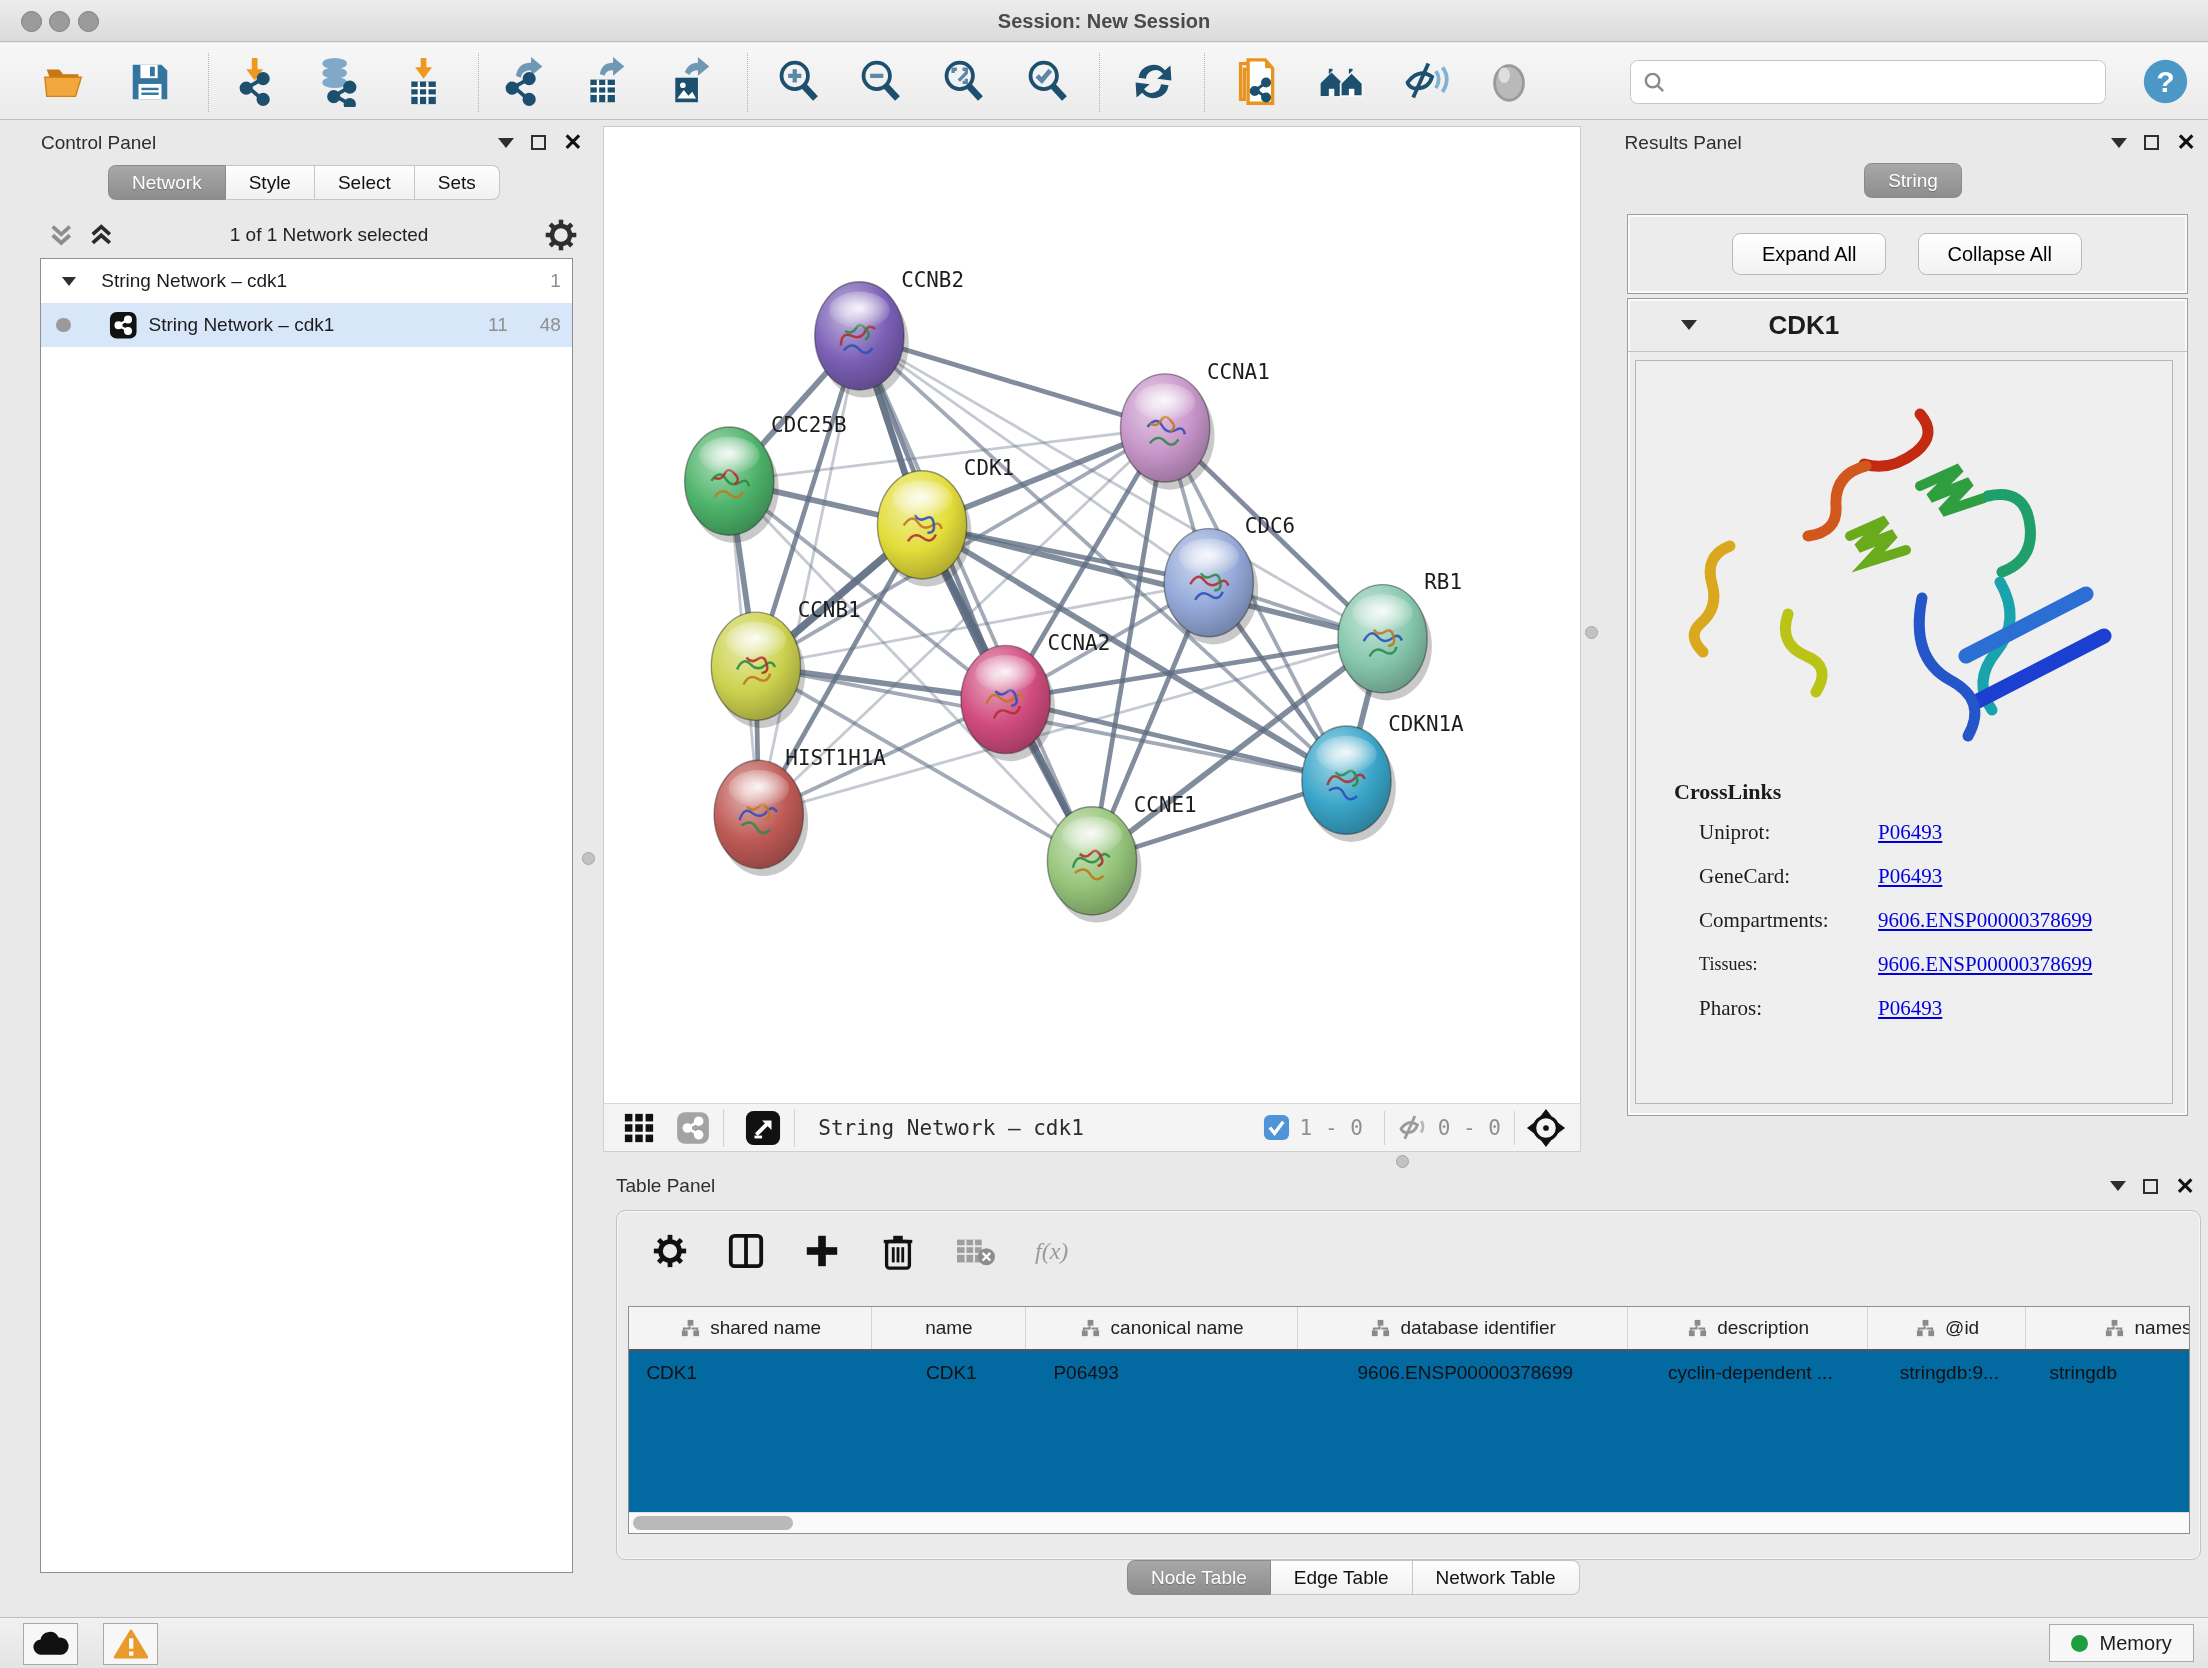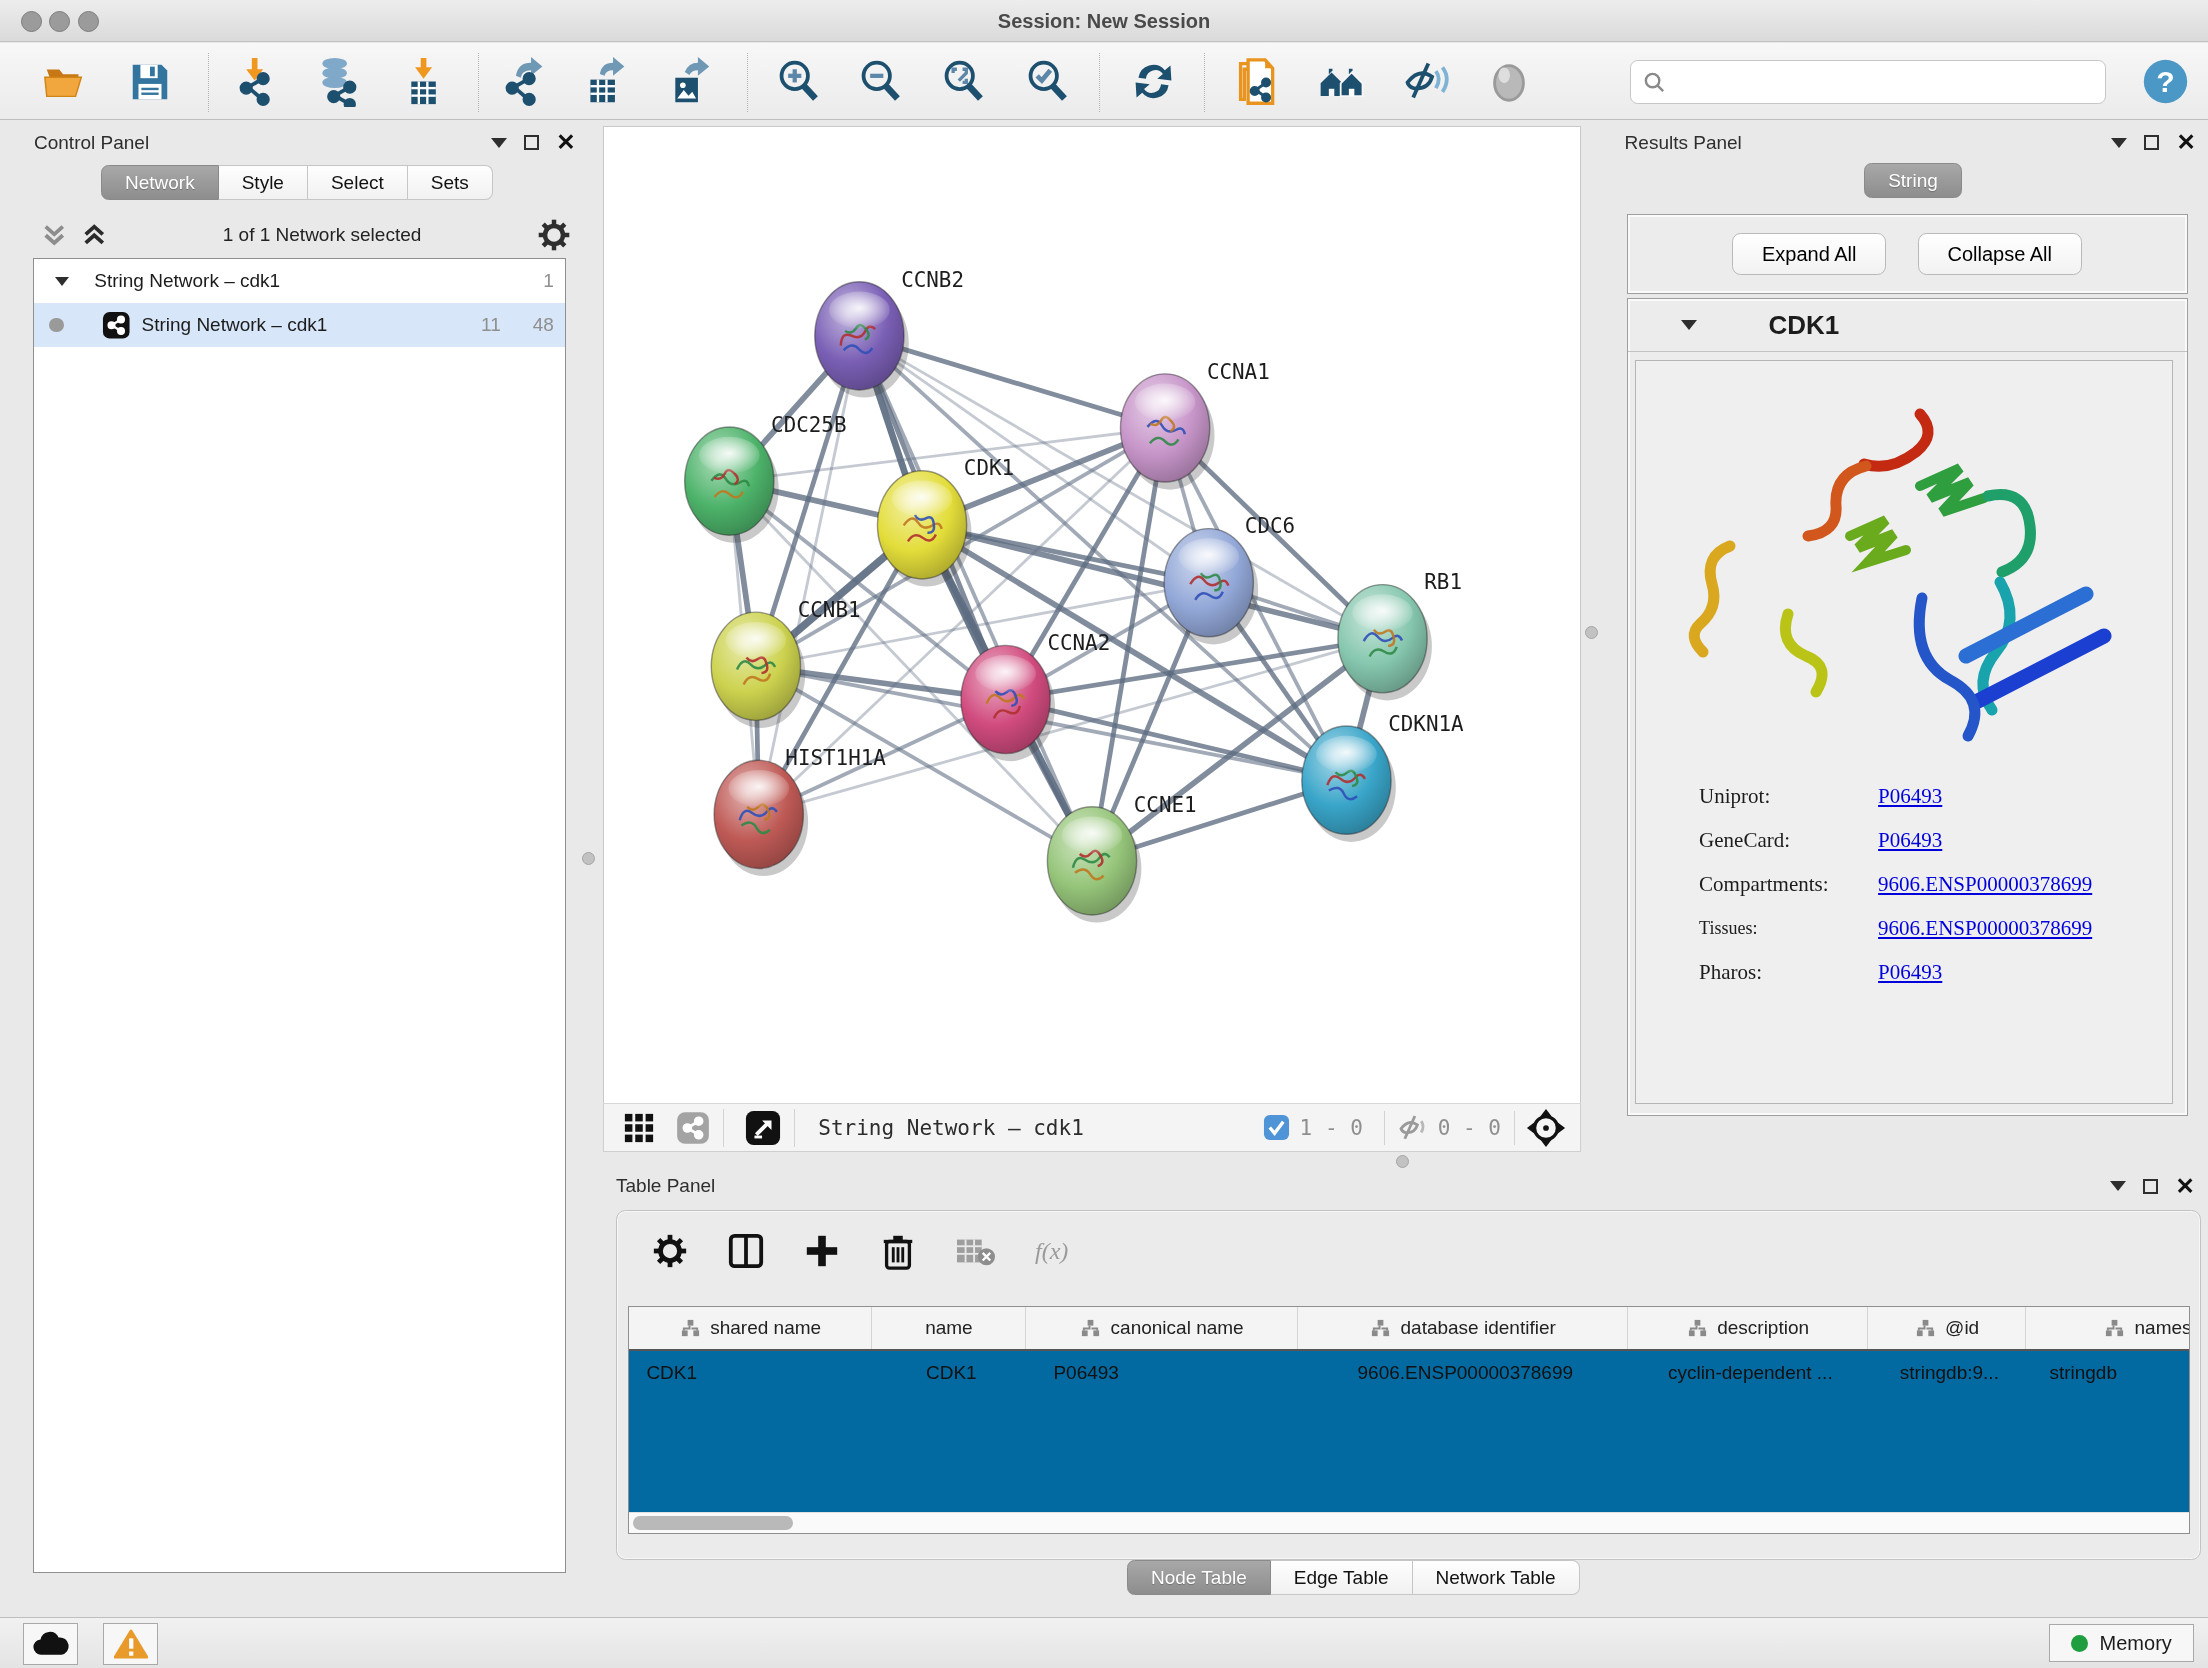--- a/index.html
+++ b/index.html
@@ -284,21 +284,21 @@
     <input type="text" placeholder="" style="">
   </div>
   <div class="tb-btn" style="left:2140px">
     <svg width="49" height="49" viewBox="0 0 52 52">
       <circle cx="26" cy="26" r="23" fill="#4b97c6"></circle>
       <text x="26" y="37" text-anchor="middle" font-size="32" font-weight="bold" fill="#fff" font-family="Liberation Sans, sans-serif">?</text>
     </svg>
   </div>
 </div>
 
-<div class="abs" style="left:19px; top:124px; width:566px; height:1484px">
+<div class="abs" style="left:26px; top:124px; width:566px; height:1484px">
   <div style="display:flex; justify-content:space-between; align-items:center; padding:7.6px 9.5px 0 15px">
     <span class="panel-title">Control Panel</span>
     <span class="win-ctl">
       <span class="tri-down"></span>
       <span class="float-box"></span>
       <span class="close-x">✕</span>
     </span>
   </div>
   <div class="seg" style="margin:11.4px 0 0 82px">
     <span class="tab active">Network</span>
@@ -658,20 +658,21 @@
           <path d="M180 150 l36 -16 -28 28 36 -14 -26 28 38 -12" stroke="#6aaa1d" stroke-width="10"></path>
           <path d="M250 100 l40 -18 -30 30 40 -16 -28 30 42 -14" stroke="#2f9e3f" stroke-width="10"></path>
           <path d="M318 110 q38 -8 42 30 q4 34 -28 46" stroke="#1fa06b"></path>
           <path d="M330 196 q22 38 -4 70 q-24 30 -4 58" stroke="#18a3ad"></path>
           <path d="M296 270 l120 -62" stroke="#2b6fd4" stroke-width="15"></path>
           <path d="M306 316 l128 -66" stroke="#1b3fd0" stroke-width="15"></path>
           <path d="M252 212 q-12 60 28 82 q38 20 18 56" stroke="#2456c9"></path>
         </g>
       </svg>
 
+      <div class="serif" style="font-size:22px; font-weight:bold; padding:9.5px 0 0 38px">CrossLinks</div>
       <div style="padding:5.7px 0 0 63px">
         <div style="display:flex; height:44px; align-items:center">
           <span class="serif" style="width:179px; font-size:21px">Uniprot:</span>
           <a class="serif link" href="#" style="font-size:21px">P06493</a>
         </div>
         <div style="display:flex; height:44px; align-items:center">
           <span class="serif" style="width:179px; font-size:21px">GeneCard:</span>
           <a class="serif link" href="#" style="font-size:21px">P06493</a>
         </div>
         <div style="display:flex; height:44px; align-items:center">

